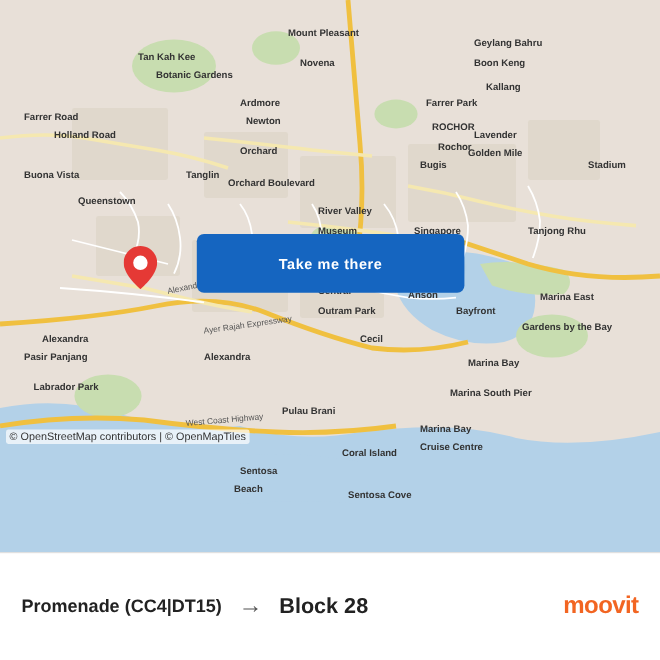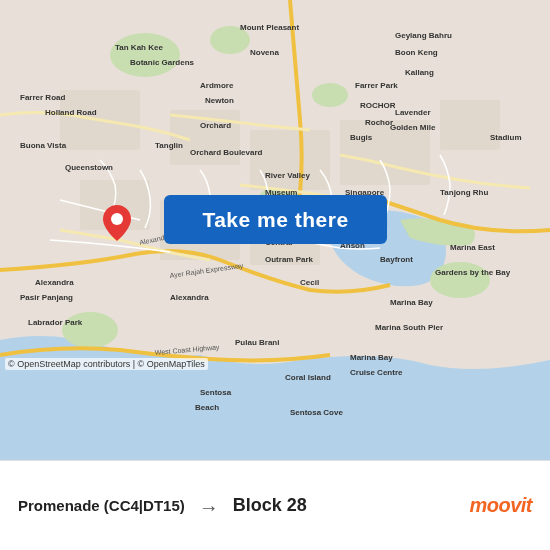--- a/index.html
+++ b/index.html
@@ -35,21 +35,21 @@
       border: none;
       cursor: pointer;
       display: flex;
       align-items: center;
       justify-content: center;
       z-index: 10;
     }
 
     #take-me-there-btn span {
       color: white;
-      font-size: 21px;
+      font-size: 12px;
       font-weight: bold;
       letter-spacing: 0.5px;
     }
 
     #location-pin {
       position: absolute;
       top: 205px;
       left: 103px;
       z-index: 10;
       width: 28px;
@@ -115,21 +115,20 @@
       display: flex;
       align-items: center;
       gap: 4px;
     }
 
     #moovit-text {
       font-size: 20px;
       font-weight: bold;
       color: #f26522;
       letter-spacing: -0.5px;
-      font-style: italic;
     }
 
     
     .map-bg {
       fill: #e8e0d8;
     }
     .water {
       fill: #b3d1e8;
     }
     .road-major {

